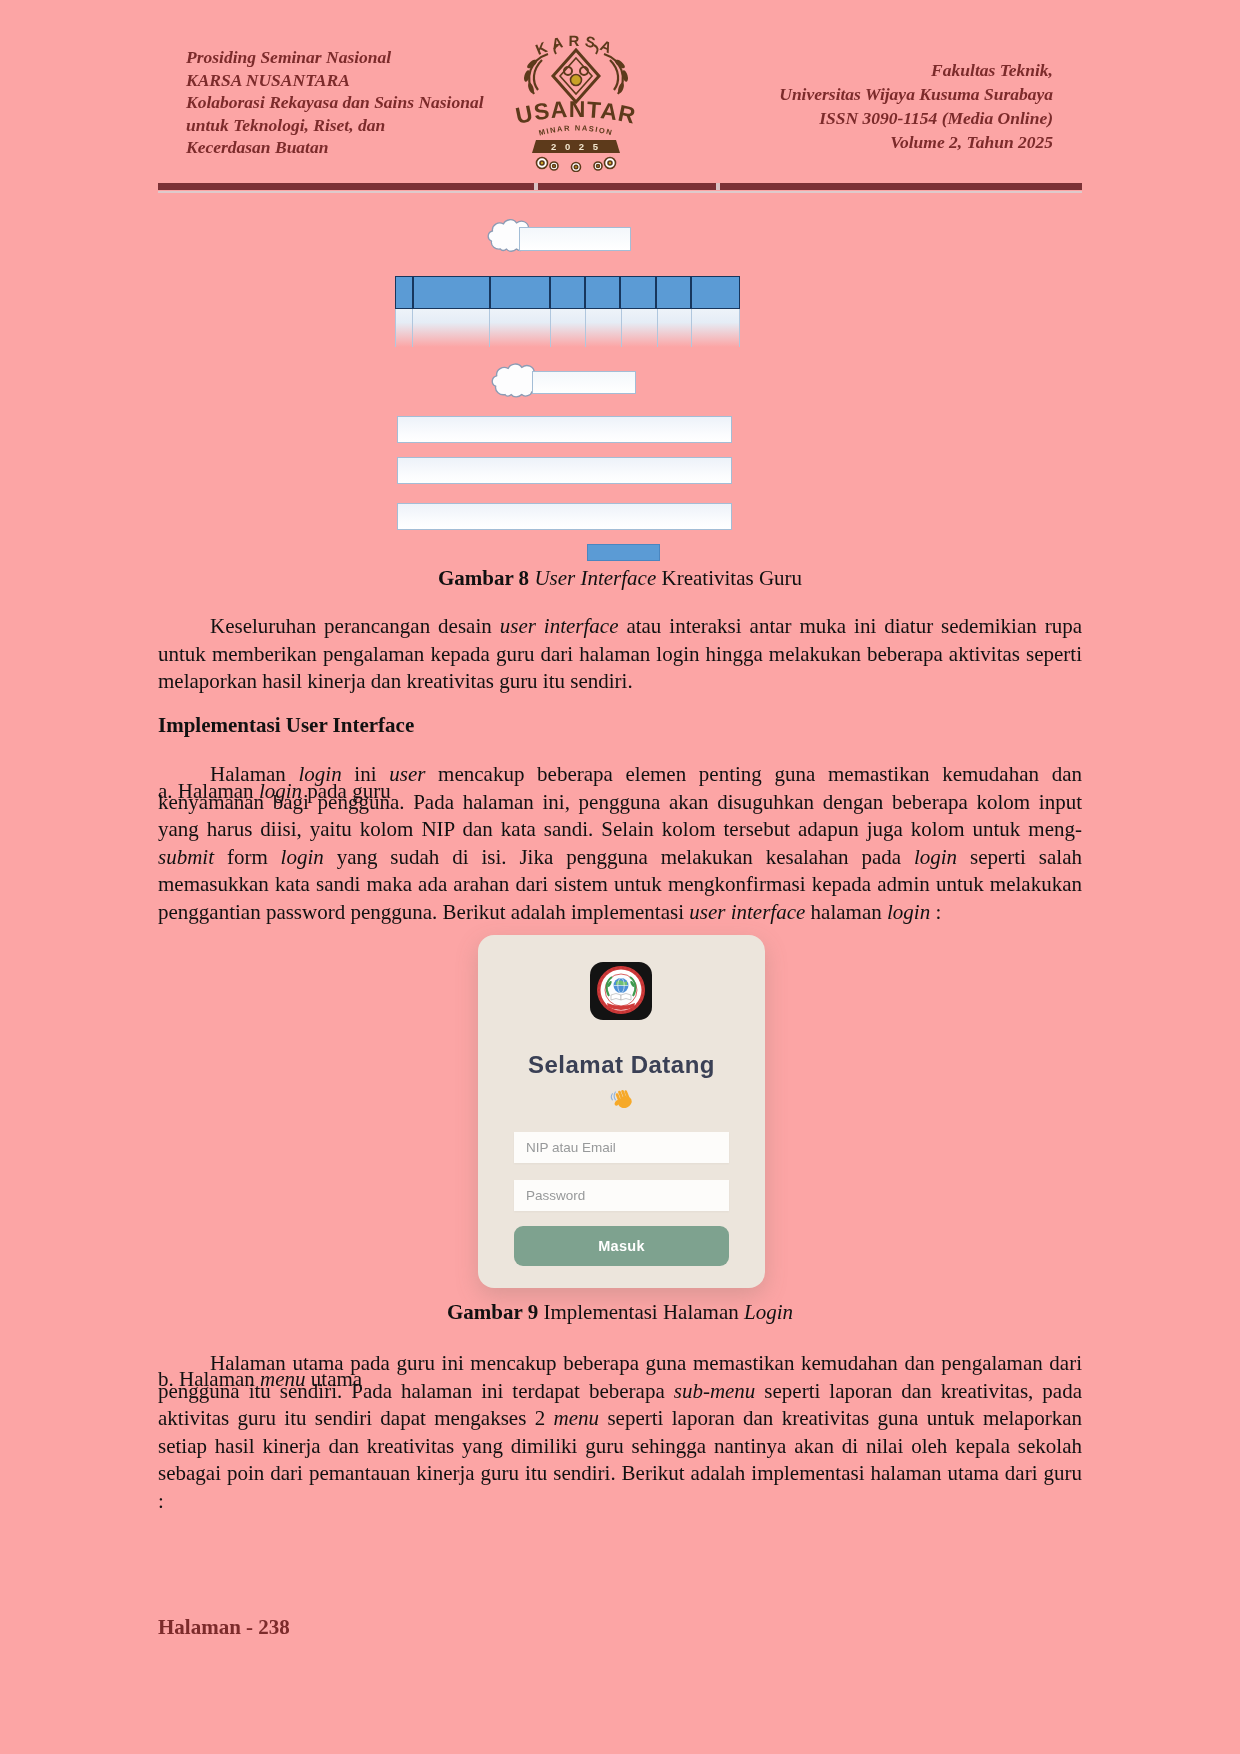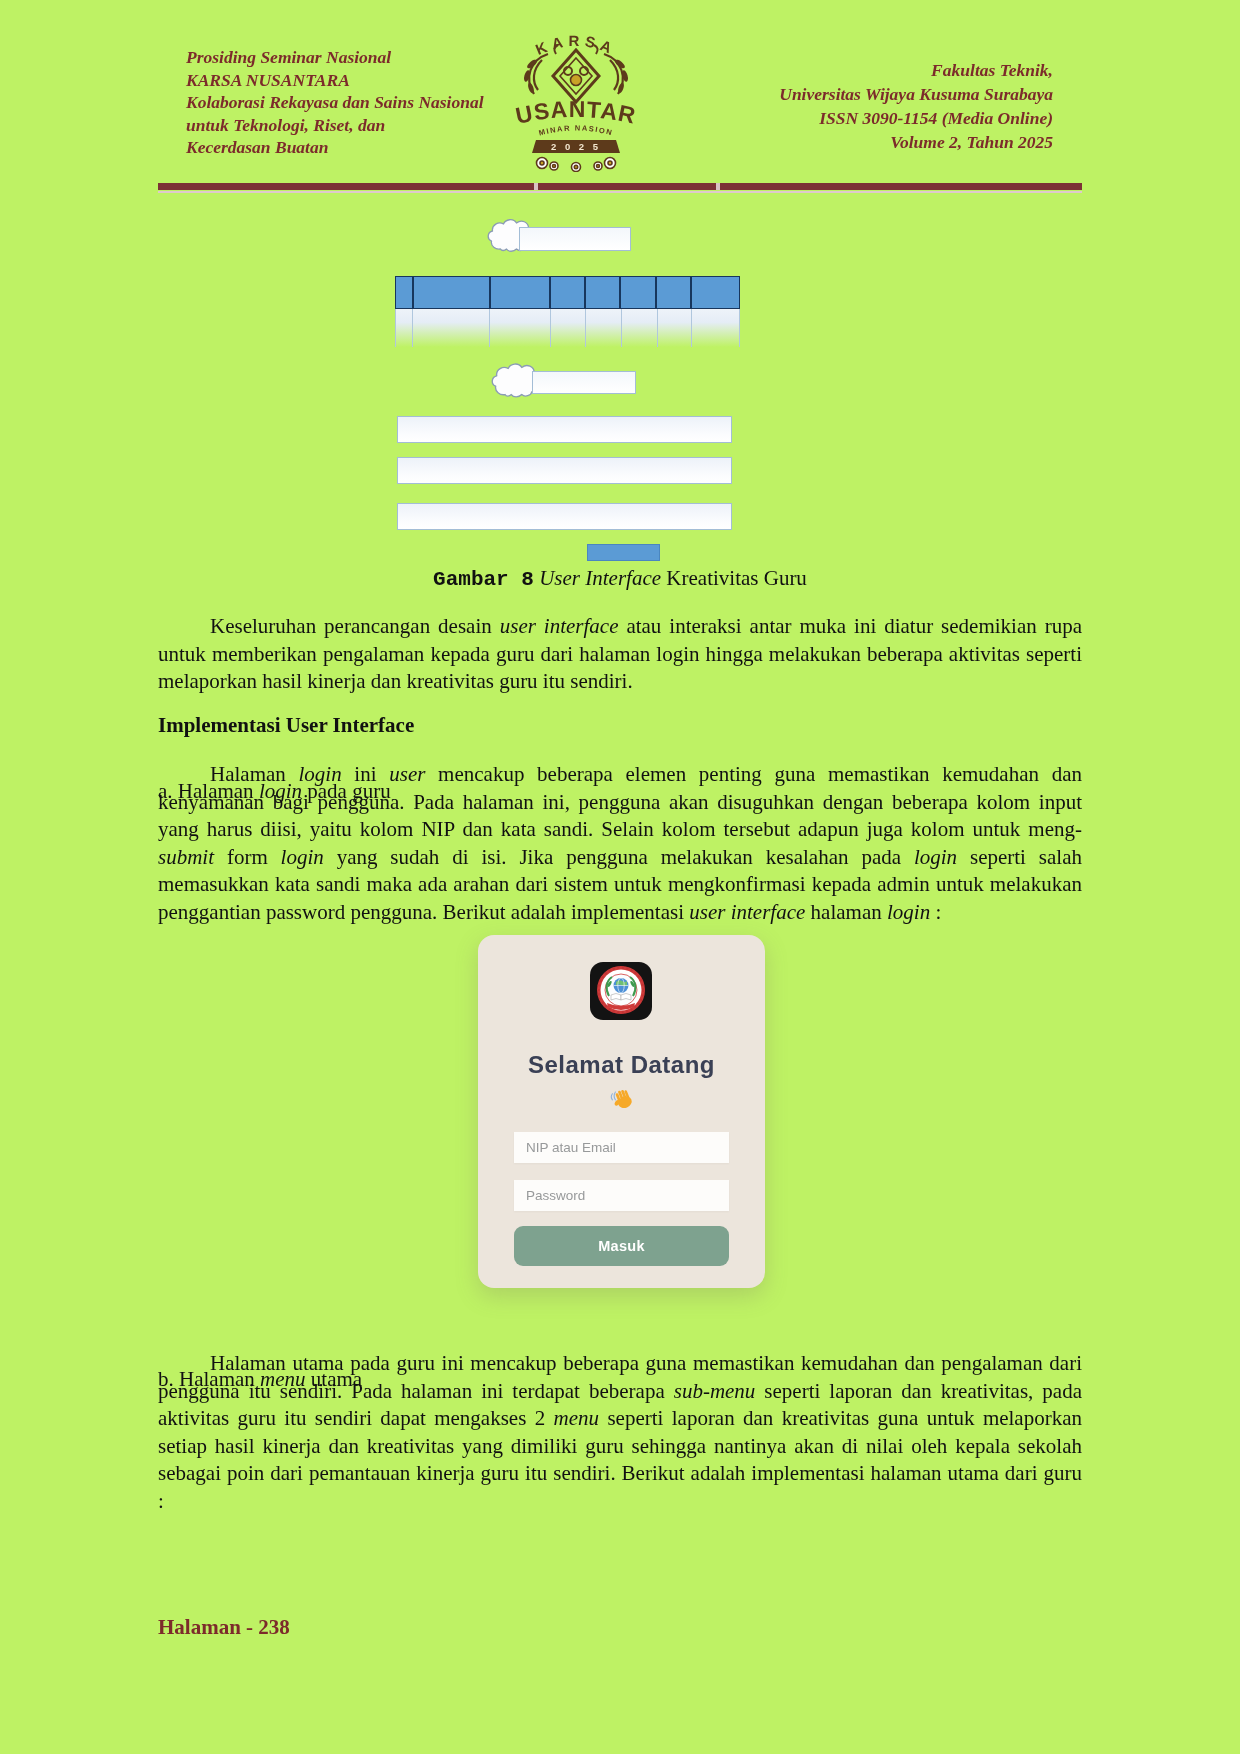--- a/index.html
+++ b/index.html
@@ -1,18 +1,18 @@
 <!DOCTYPE html>
 <html><head>
 <meta charset="utf-8">
 <style>
   html,body{margin:0;padding:0;background:#e9e9e9;}
   .page{
     position:relative; width:1240px; height:1754px; margin:0 auto;
-    background:#bef264; overflow:hidden;
+    background:#fca5a5; overflow:hidden;
     font-family:"Liberation Serif", serif; color:#111;
   }
   
   .hdr-left{
     position:absolute; left:186px; top:46px; width:330px;
     font-size:17.5px; line-height:22.5px; font-weight:bold; font-style:italic;
     color:#7c2b2b;
   }
   .hdr-right{
     position:absolute; right:187px; top:58px; width:420px; text-align:right;
@@ -55,21 +55,21 @@
     background:#5b9bd5; border:1px solid #4a86c0;
   }
 
   
   .cap{position:absolute; left:0; width:1240px; text-align:center; font-size:21px;}
   .body-text{
     position:absolute; left:158px; width:924px;
     font-size:21px; line-height:27.5px; text-align:justify;
   }
   .indent{text-indent:52px;}
-  .b{font-weight:bold;font-family:Liberation Mono, monospace;} .i{font-style:italic;}
+  .b{font-weight:bold;} .i{font-style:italic;}
   .heading{position:absolute; left:158px; width:924px; font-size:21px; font-weight:bold;}
   .subitem{position:absolute; left:158px; width:924px; font-size:21px;margin-top:40px;}
   .footer{
     position:absolute; left:158px; top:1615px; width:904px; text-align:left;
     font-size:21px; font-weight:bold; color:#7c2b2b;
   }
 
   
   .login-card{
     position:absolute; left:478px; top:935px; width:287px; height:353px;
@@ -285,20 +285,21 @@
         </g>
       </svg>
     </div>
 
     <input class="card-input" style="top: 197px;" type="text" placeholder="NIP atau Email">
     <input class="card-input" style="top: 245px;" type="text" placeholder="Password">
 
     <button class="masuk-btn">Masuk</button>
   </div>
 
+  <div class="cap" style="top:1300px;"><span class="b">Gambar 9</span><span> Implementasi Halaman </span><span class="i">Login</span></div>
 
   <div class="subitem" style="top:1327px;"><span>b. Halaman </span><span class="i">menu</span><span> utama</span></div>
 
   <p class="body-text indent" style="top:1350px; margin:0;"><span>Halaman utama pada guru ini mencakup beberapa guna memastikan kemudahan dan pengalaman dari pengguna itu sendiri. Pada halaman ini terdapat beberapa </span><span class="i">sub-menu</span><span> seperti laporan dan kreativitas, pada aktivitas guru itu sendiri dapat mengakses 2 </span><span class="i">menu</span><span> seperti laporan dan kreativitas guna untuk melaporkan setiap hasil kinerja dan kreativitas yang dimiliki guru sehingga nantinya akan di nilai oleh kepala sekolah sebagai poin dari pemantauan kinerja guru itu sendiri. Berikut adalah implementasi halaman utama dari guru :</span></p>
 
   <div class="footer">Halaman - 238</div>
 
 </div>
 
 </body></html>

